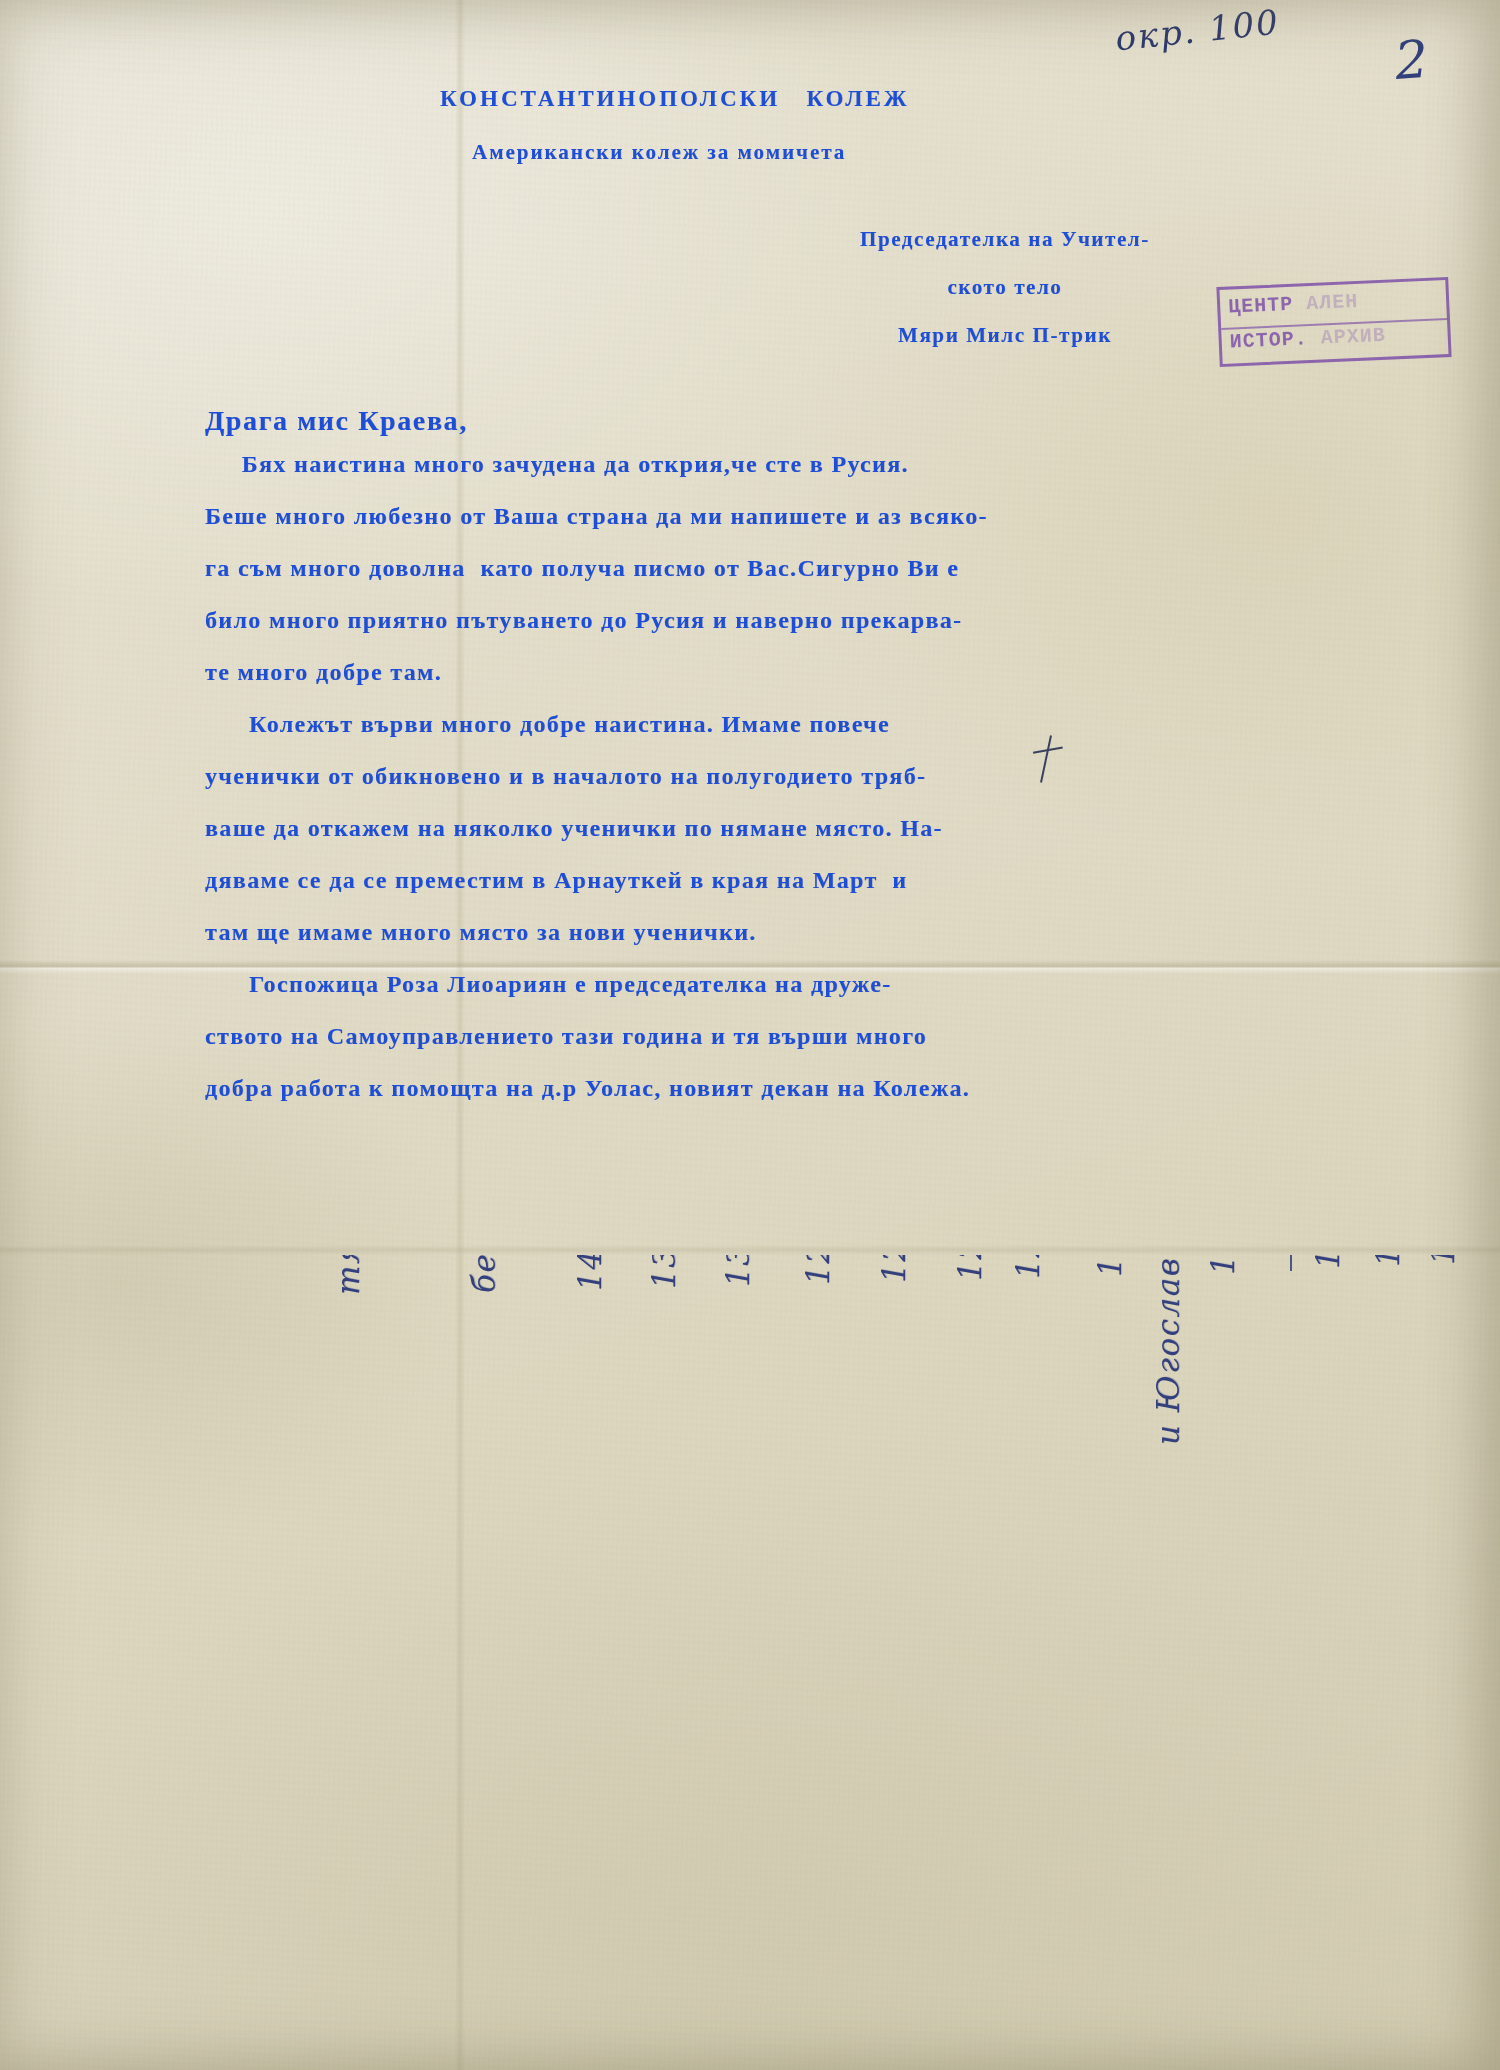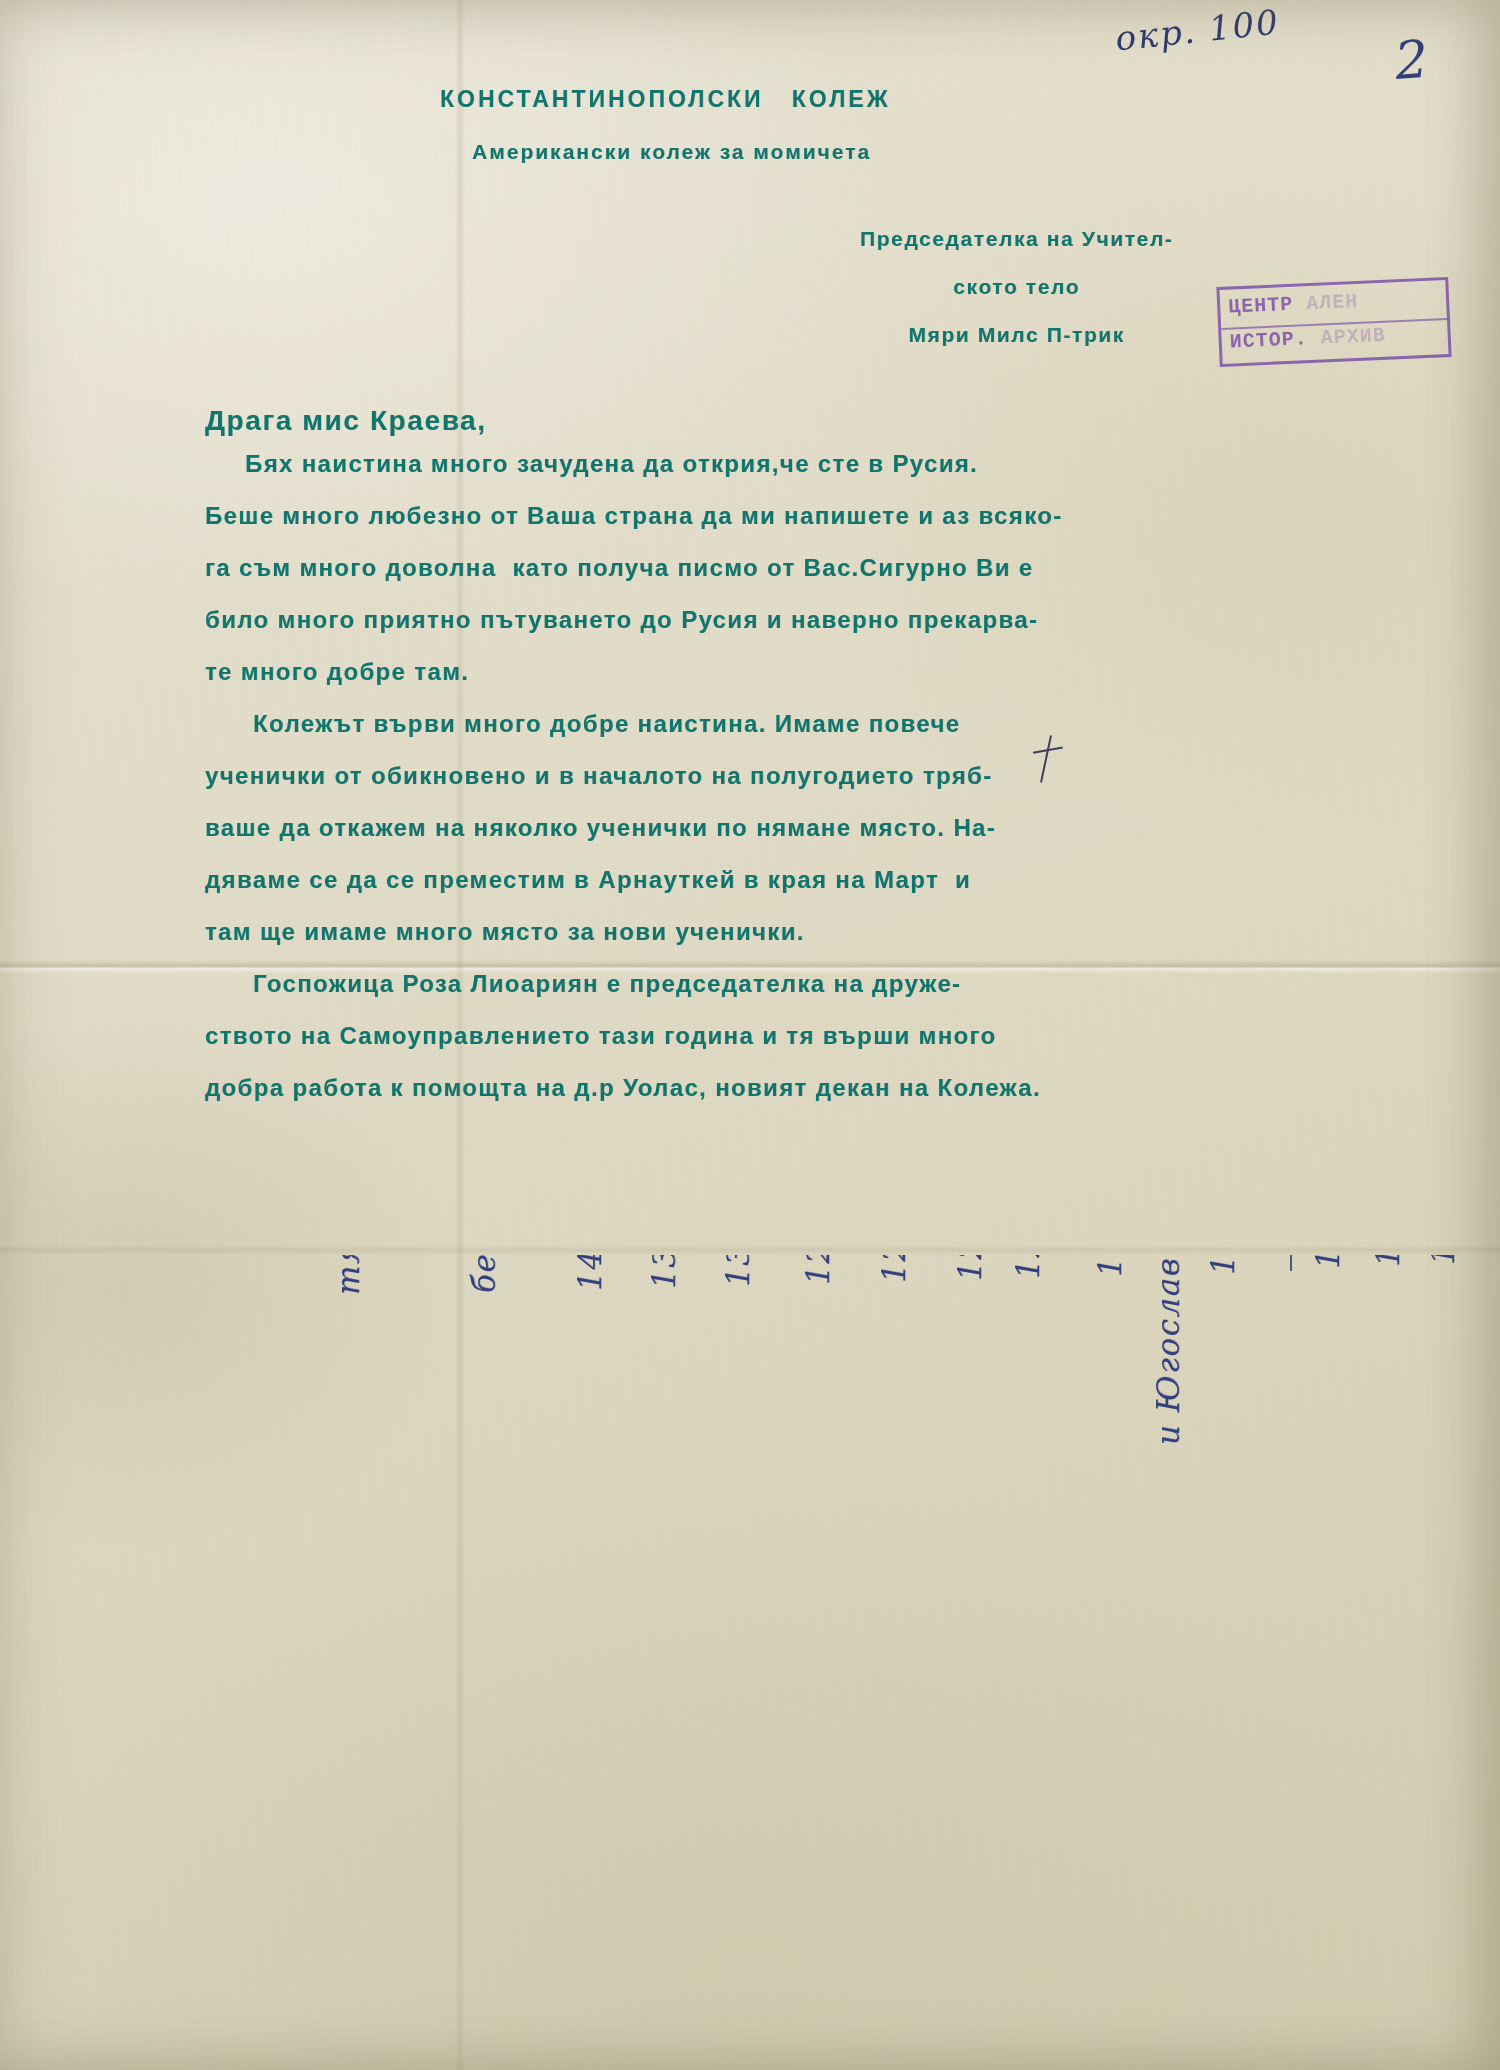--- a/index.html
+++ b/index.html
@@ -49,22 +49,22 @@
     background: linear-gradient(to right, rgba(255,255,255,0) 0%, rgba(160,152,120,0.22) 50%, rgba(255,255,255,0) 100%); }
   .edge-shadow {
     position: absolute; inset: 0;
     box-shadow: inset 0 0 70px rgba(120,110,80,0.28), inset -24px 0 50px rgba(120,110,80,0.22);
     pointer-events: none;
   }
 
   
   .typed {
     position: absolute;
-    color: #0f766e;
-    font-family: Liberation Sans, sans-serif;
+    color: #1d4ed8;
+    font-family: Liberation Serif, serif;
     letter-spacing: 1.4px;
     white-space: pre;
     text-shadow: 0.5px 0.4px 0 rgba(60,60,90,0.28);
   }
   .letterhead-1 {
     left: 440px; top: 86px;
     font-size: 23px; font-weight: bold; letter-spacing: 3px;
   }
   .letterhead-2 {
     left: 430px; top: 140px;

